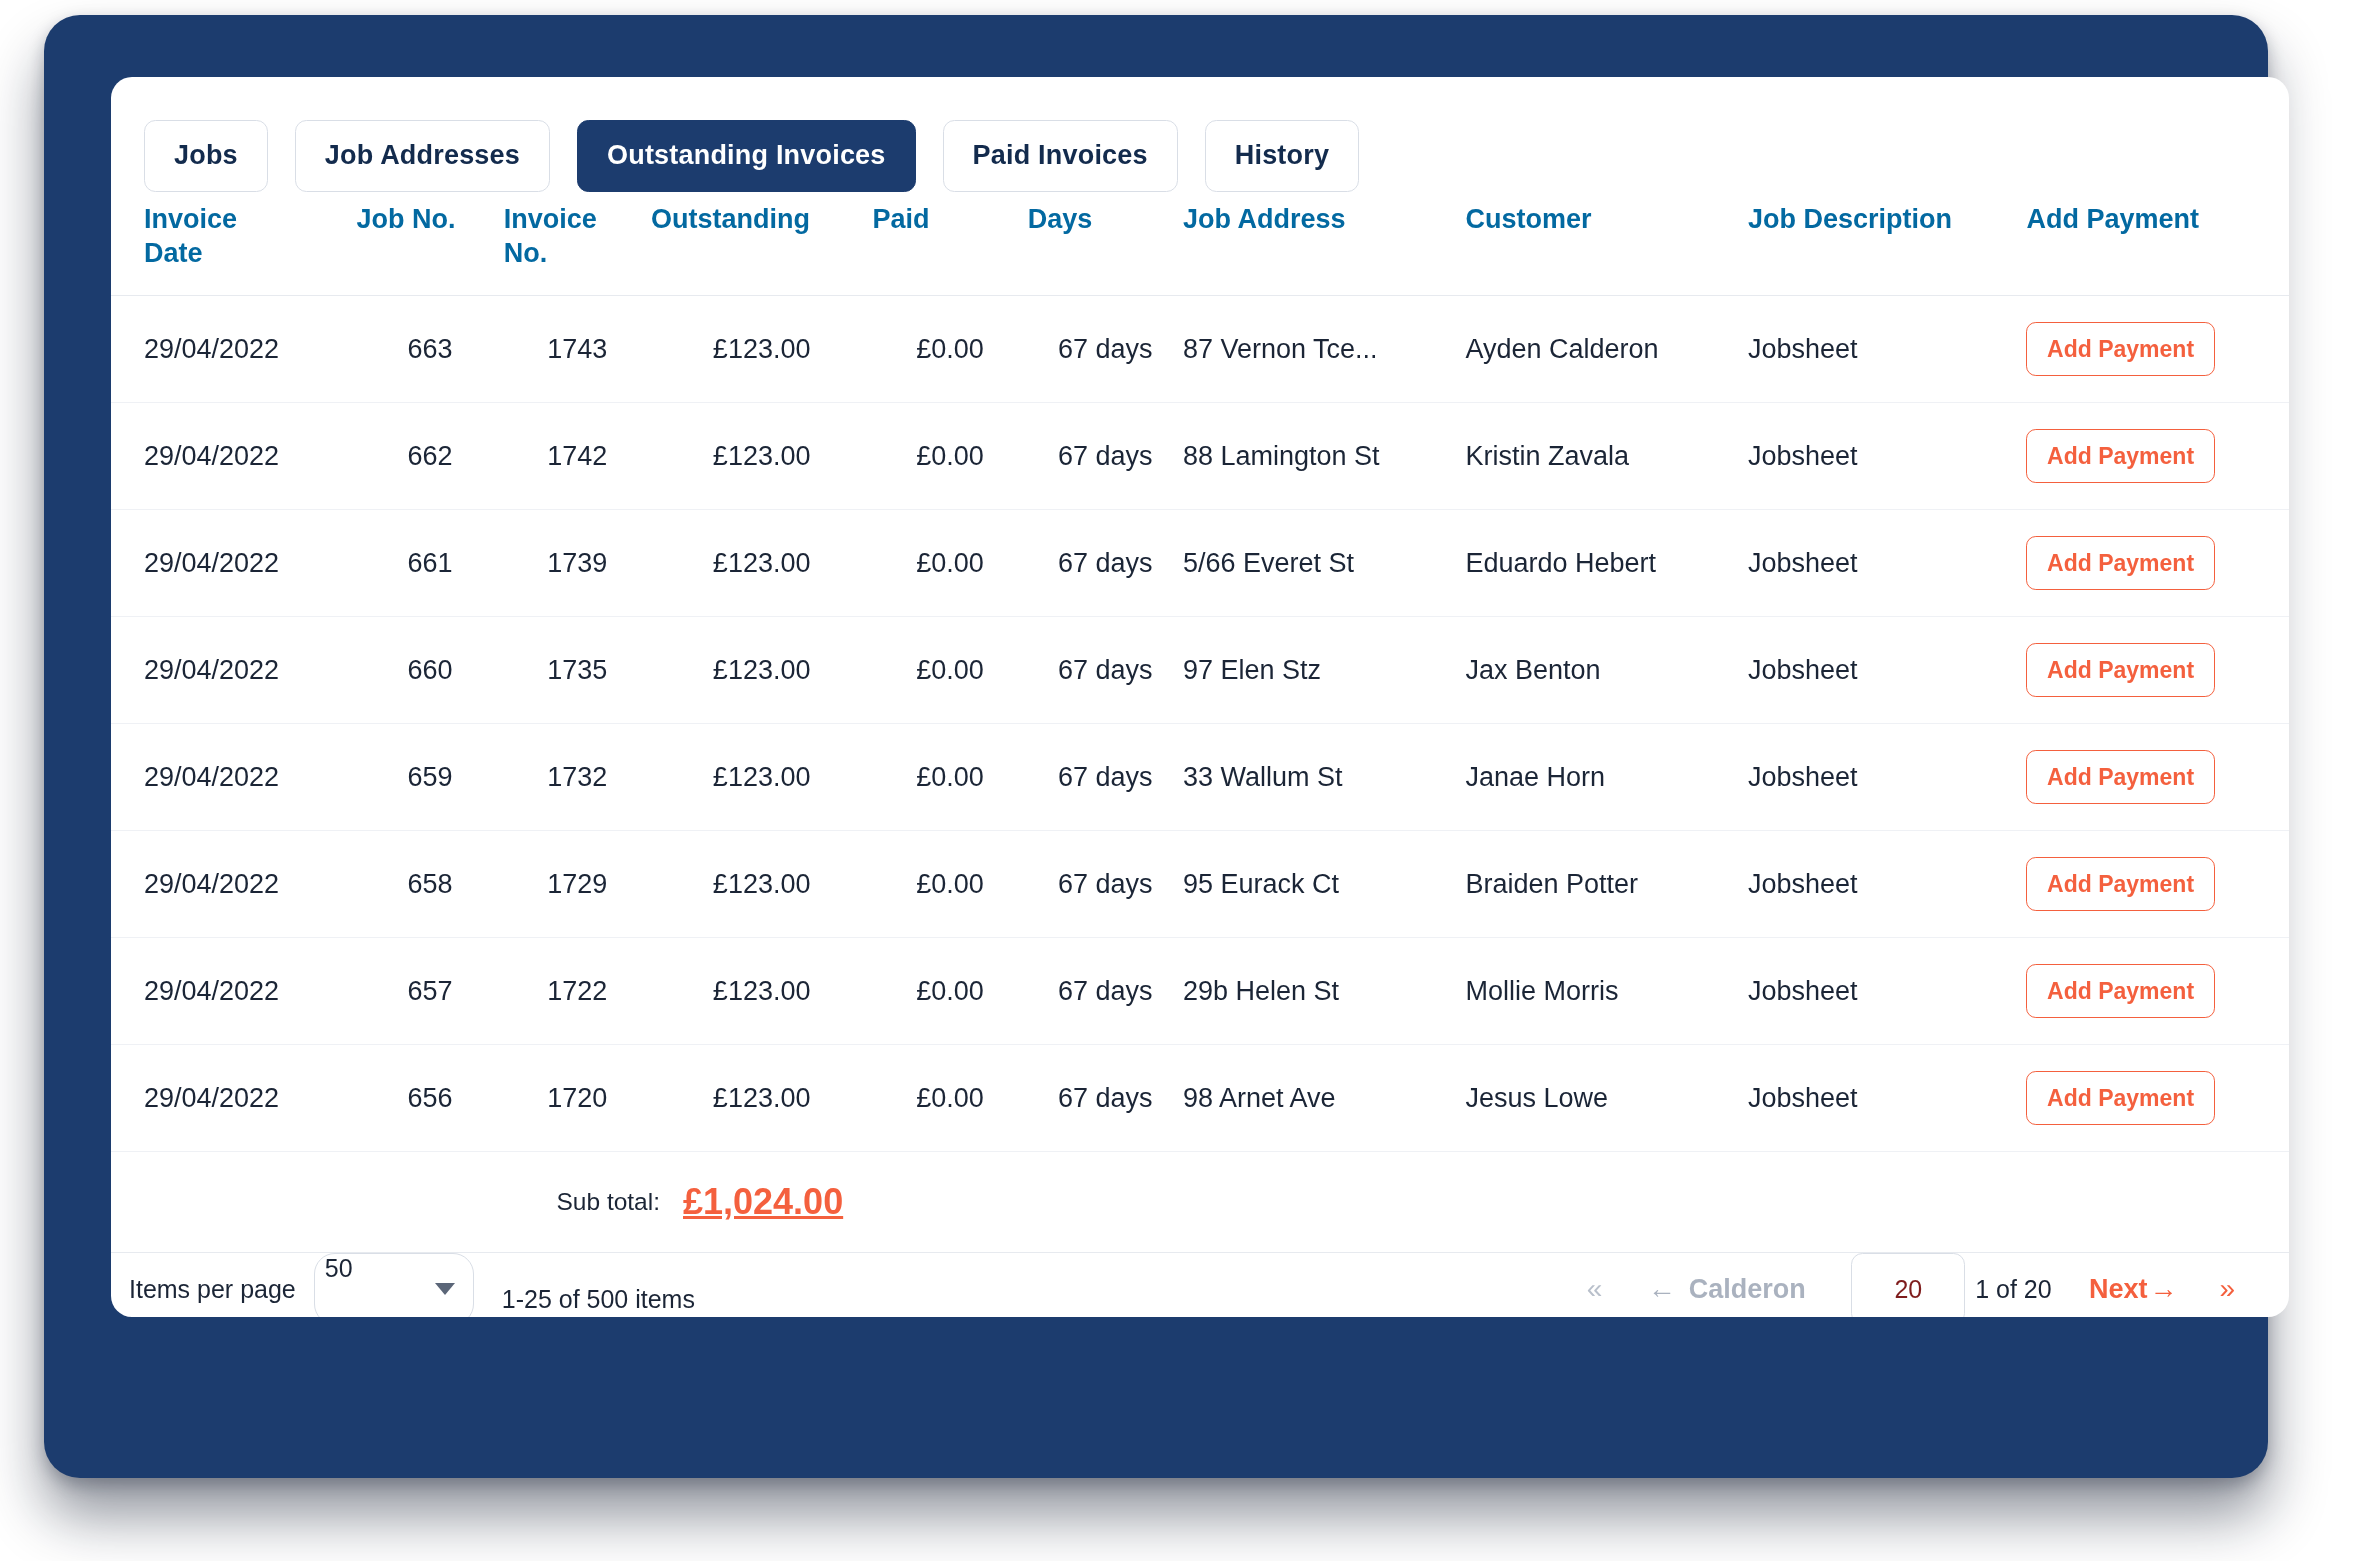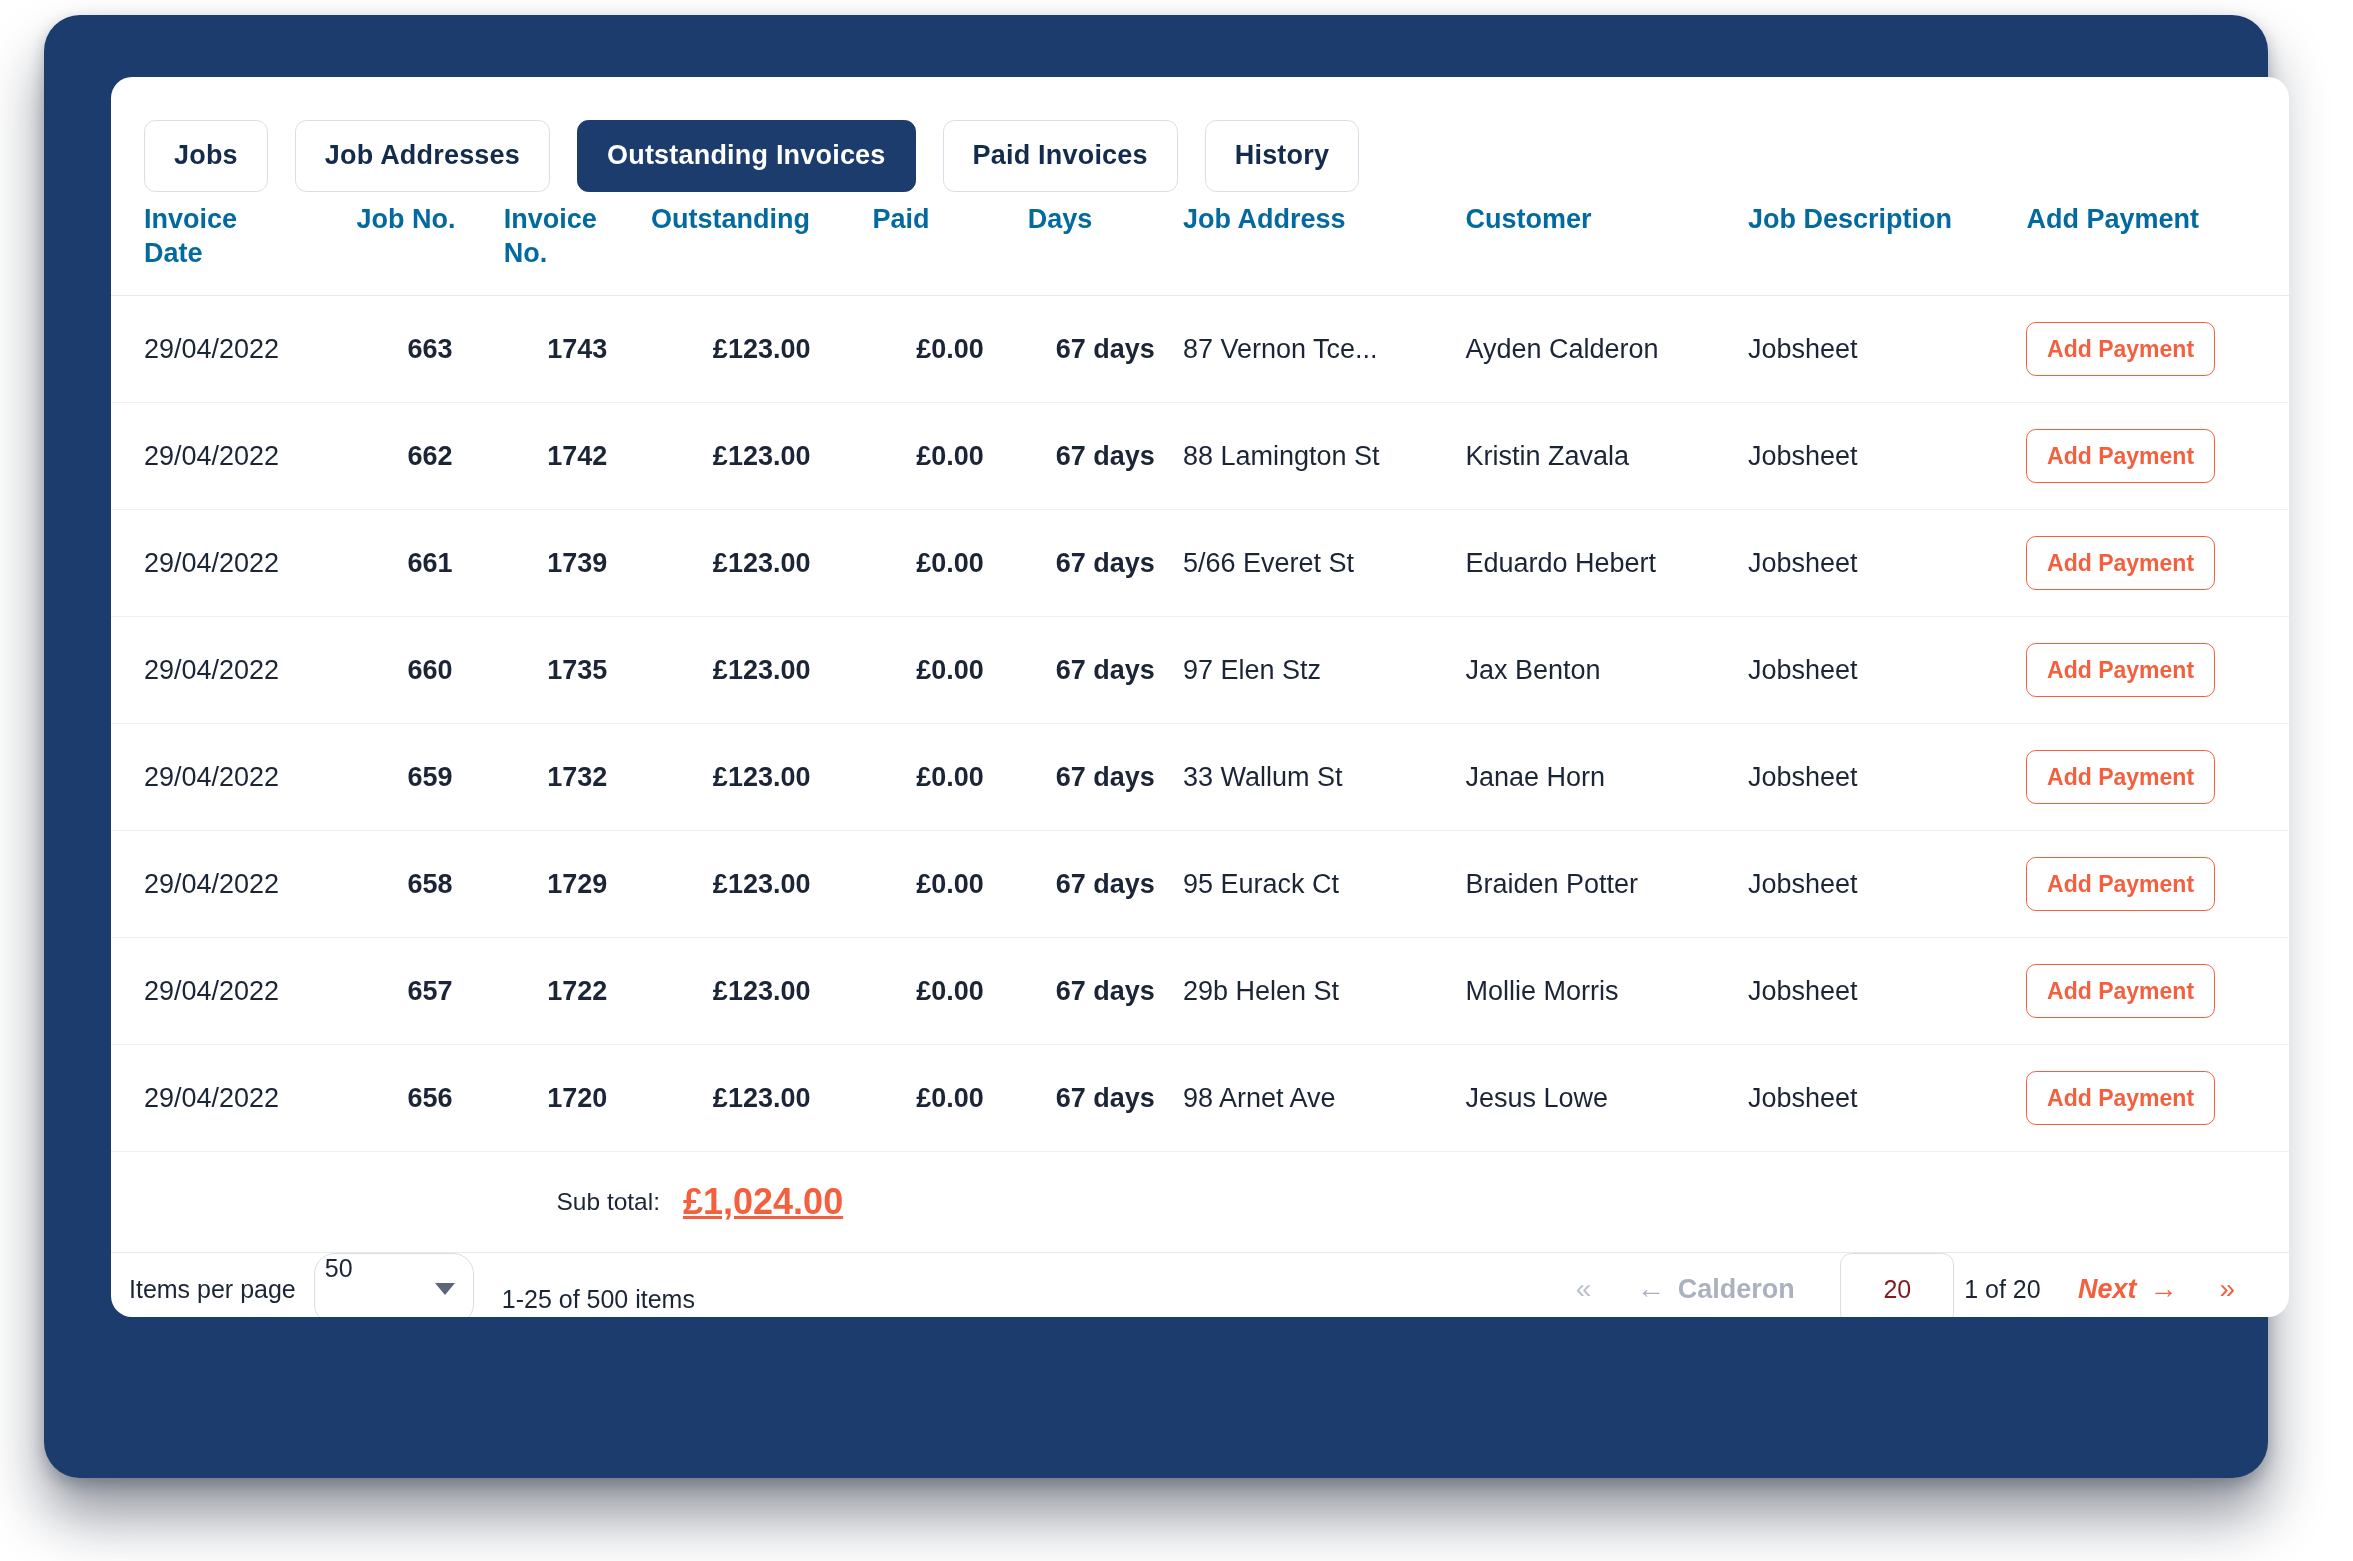--- a/index.html
+++ b/index.html
@@ -111,21 +111,21 @@
   col.c2 { width: 147px; }
   col.c3 { width: 221px; }
   col.c4 { width: 155px; }
   col.c5 { width: 155px; }
   col.c6 { width: 282px; }
   col.c7 { width: 282px; }
   col.c8 { width: 278px; }
   col.c9 { width: 262px; }
 
   .pl40 { padding-left: 33px !important; }
-  .ctr { text-align: center; font-weight: bold; }
+  .ctr { text-align: center; }
 
   .addpay-btn {
     display: inline-flex;
     align-items: center;
     justify-content: center;
     height: 54px;
     padding: 0 19.6px;
     border: 1.6px solid #f4603e;
     border-radius: 9.8px;
     color: #f4603e;
@@ -221,27 +221,26 @@
     gap: 13px;
     font-size: 27px;
     font-weight: bold;
     color: #aab2bf;
     cursor: pointer;
     padding: 0 24.5px;
   }
   .next {
     display: flex;
     align-items: center;
-    gap: 13px;
+    gap: 2px;
     font-size: 27px;
     font-weight: bold;
     color: #f4603e;
     cursor: pointer;
     padding: 0 21px;
-    font-style: italic;
   }
   .page-input {
     width: 114px;
     height: 72px;
     border: 1.6px solid #d9dee6;
     border-radius: 11.4px;
     font-size: 25px;
     color: #7f1d1d;
     display: flex;
     align-items: center;

